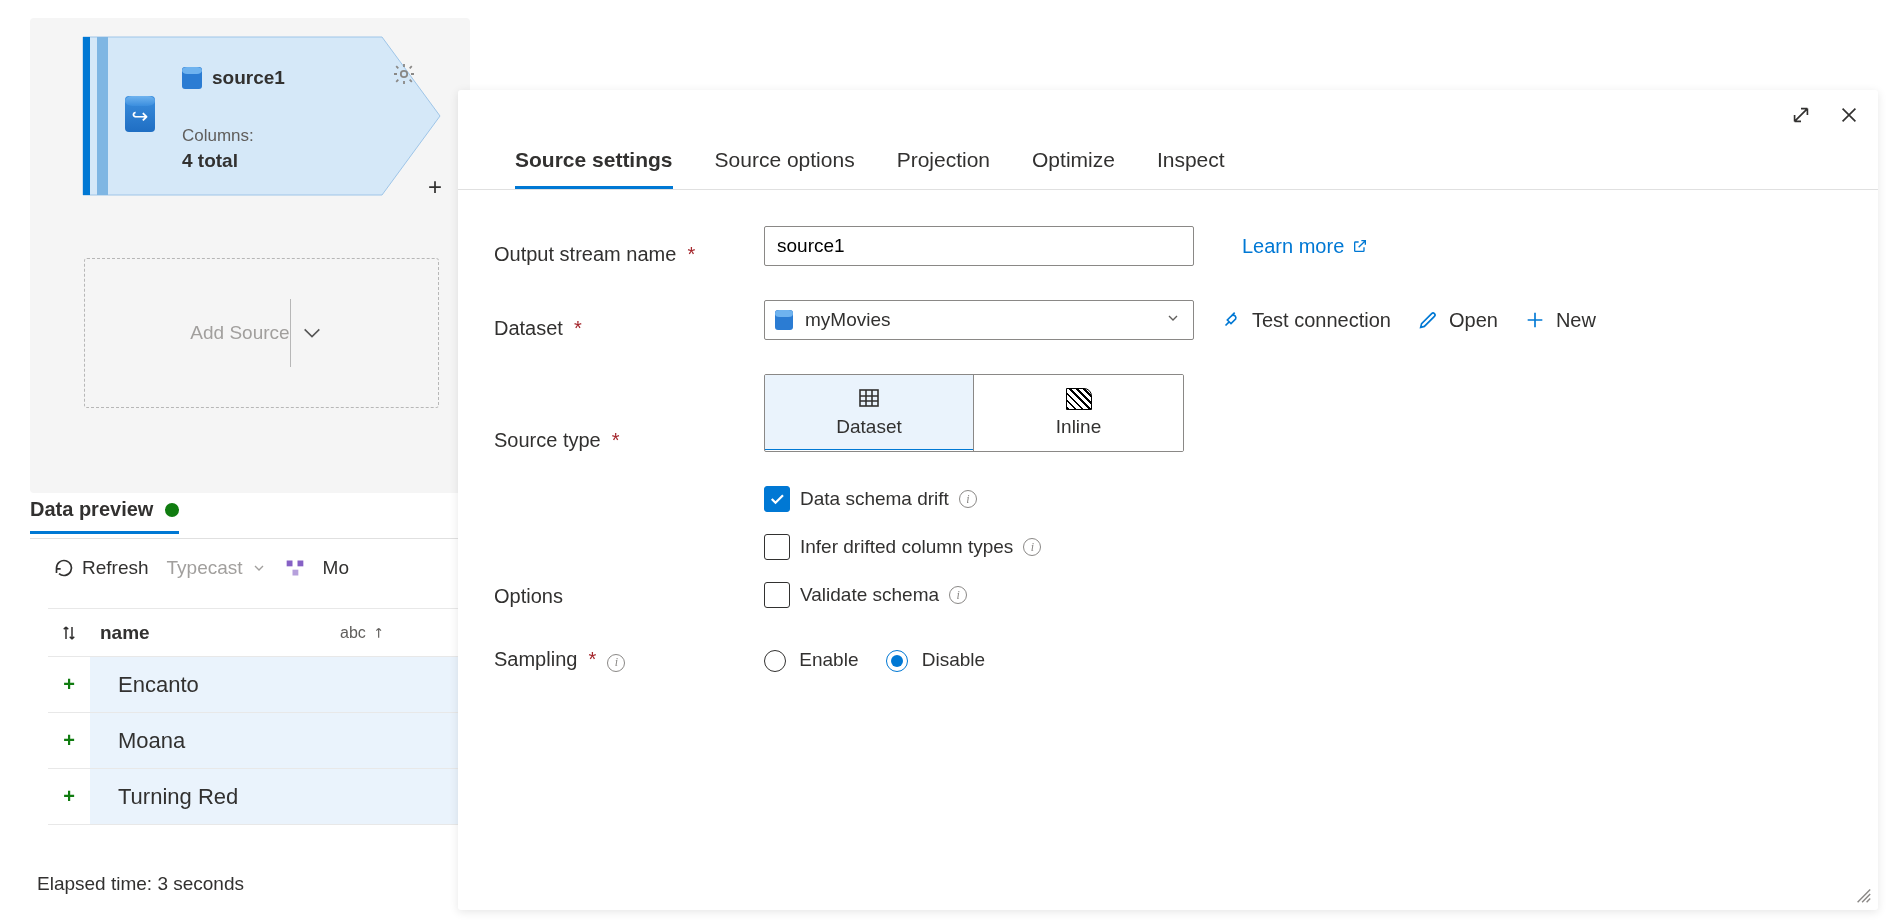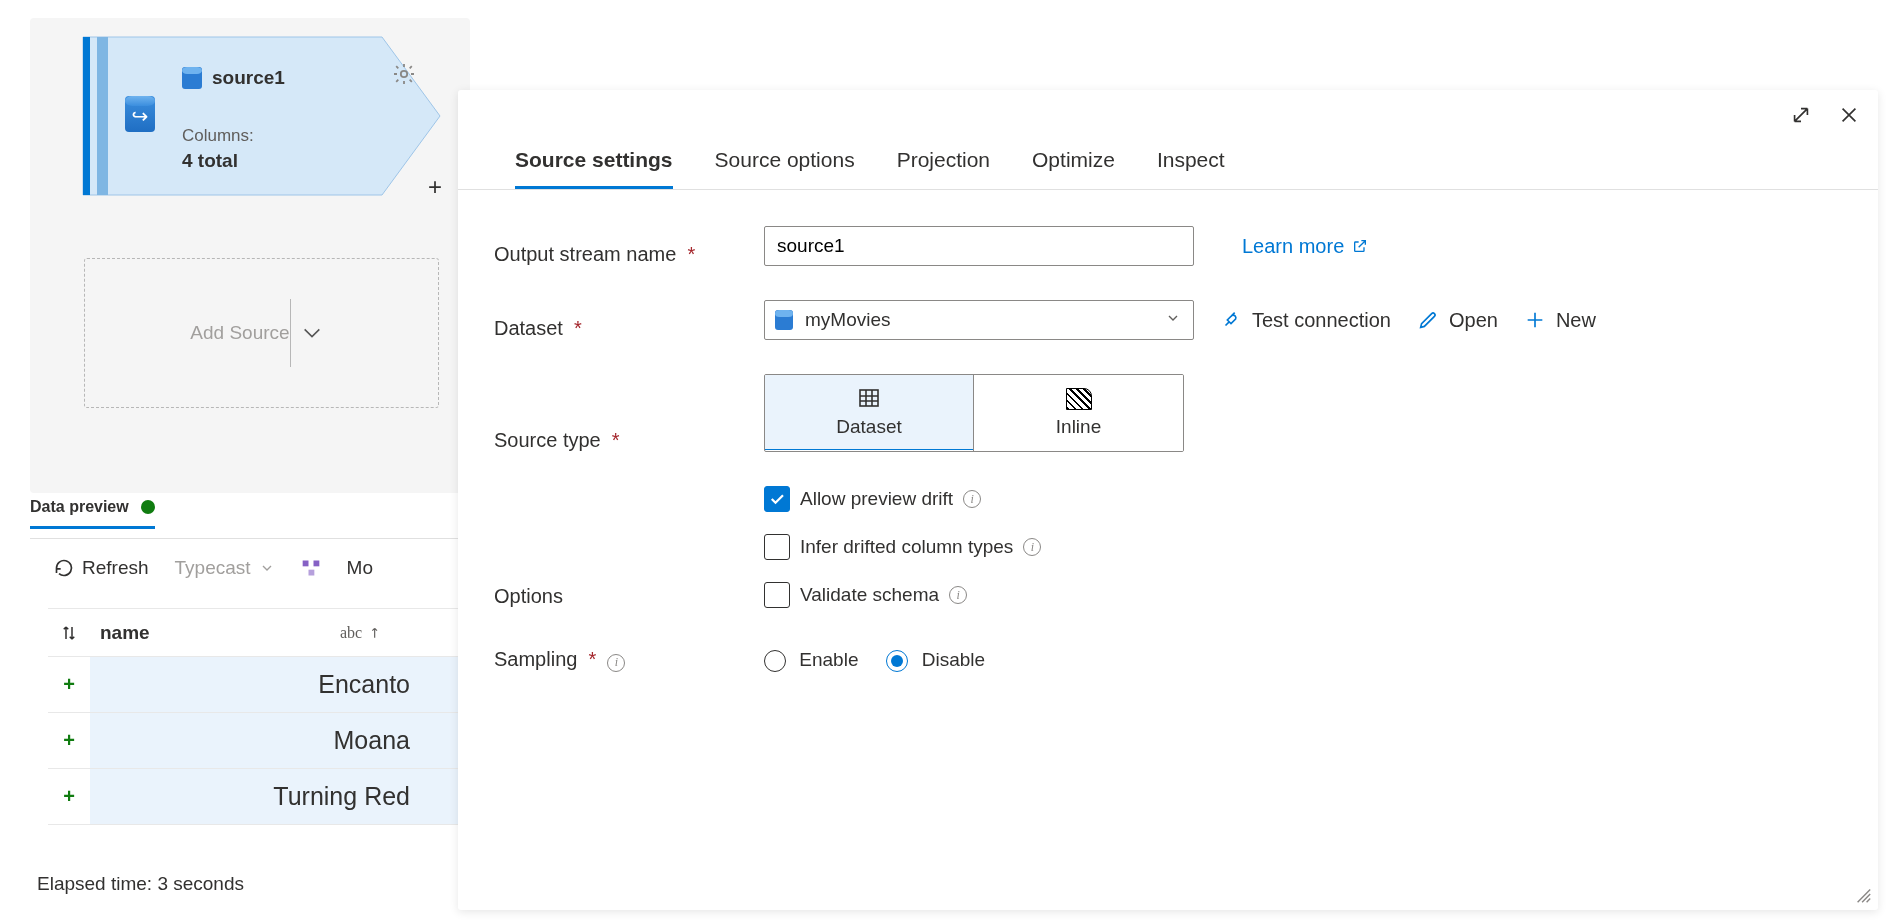--- a/index.html
+++ b/index.html
@@ -147,21 +147,21 @@
   .preview-header {
     position: absolute;
     left: 30px;
     top: 498px;
     width: 430px;
   }
   .preview-tab {
     display: inline-flex;
     align-items: center;
     gap: 12px;
-    font-size: 16px;
+    font-size: 20px;
     font-weight: 600;
     padding-bottom: 10px;
     border-bottom: 3.5px solid #0078d4;
   }
   .status-dot {
     width: 14px; height: 14px;
     border-radius: 50%;
     background: #107c10;
   }
   .preview-rule {
@@ -170,21 +170,21 @@
     top: 538px;
     width: 430px;
     height: 1px;
     background: #e0e0e0;
   }
   .preview-toolbar {
     position: absolute;
     left: 54px; top: 557px;
     display: flex;
     align-items: center;
-    gap: 26px;
+    gap: 18px;
     font-size: 19px;
   }
   .toolbar-item {
     display: inline-flex;
     align-items: center;
     gap: 8px;
     color: #323130;
     cursor: pointer;
   }
   .toolbar-item.disabled { color: #a19f9d; }
@@ -215,21 +215,20 @@
     font-weight: 600;
     padding-left: 10px;
   }
   .col-type {
     width: 62px;
     color: #605e5c;
     font-size: 16px;
     display: flex;
     align-items: center;
     gap: 8px;
-    font-family: Liberation Serif, serif;
   }
   .preview-row {
     display: flex;
     align-items: center;
     height: 56px;
     border-bottom: 1px solid #e8e8e8;
     background: #eaf3fc;
   }
   .row-plus {
     width: 42px;
@@ -238,22 +237,21 @@
     color: #107c10;
     font-size: 20px;
     font-weight: 700;
     background: #fff;
     height: 100%;
     align-items: center;
   }
   .row-name {
     width: 320px;
     padding-left: 28px;
-    font-size: 25px;
-    text-align: right;
+    font-size: 22px;
   }
   .elapsed-time {
     position: absolute;
     left: 37px; top: 838px;
     font-size: 19px;
     margin-top: 35px;
   }
 
   
   .settings-panel {
@@ -668,21 +666,21 @@
     <div class="form-row">
       <div class="form-label">Options</div>
       <div class="form-ctrl">
         <div class="options-col">
           <div class="cb-row">
             <span class="checkbox checked">
               <svg width="18" height="18" viewBox="0 0 24 24" fill="none" stroke="currentColor" stroke-width="3">
                   <path d="M5 12l5 5L20 7"></path>
                 </svg>
             </span>
-            <span>Allow preview drift</span>
+            <span>Data schema drift</span>
             <span class="info-ic">i</span>
           </div>
           <div class="cb-row">
             <span class="checkbox"></span>
             <span>Infer drifted column types</span>
             <span class="info-ic">i</span>
           </div>
           <div class="cb-row">
             <span class="checkbox"></span>
             <span>Validate schema</span>

